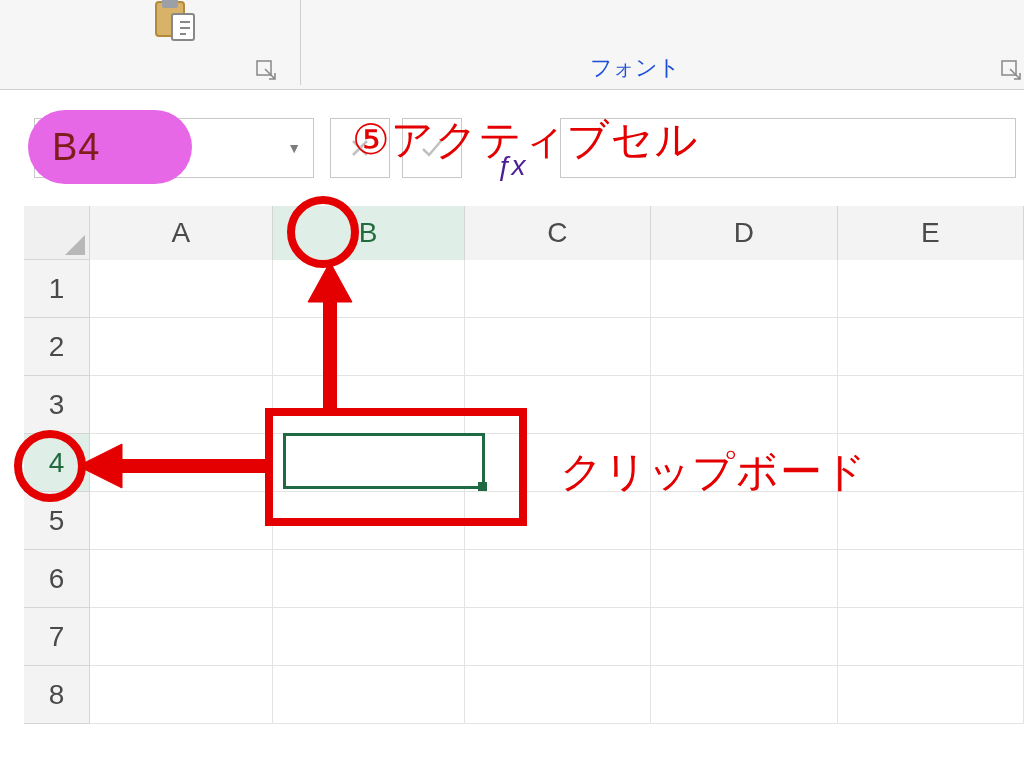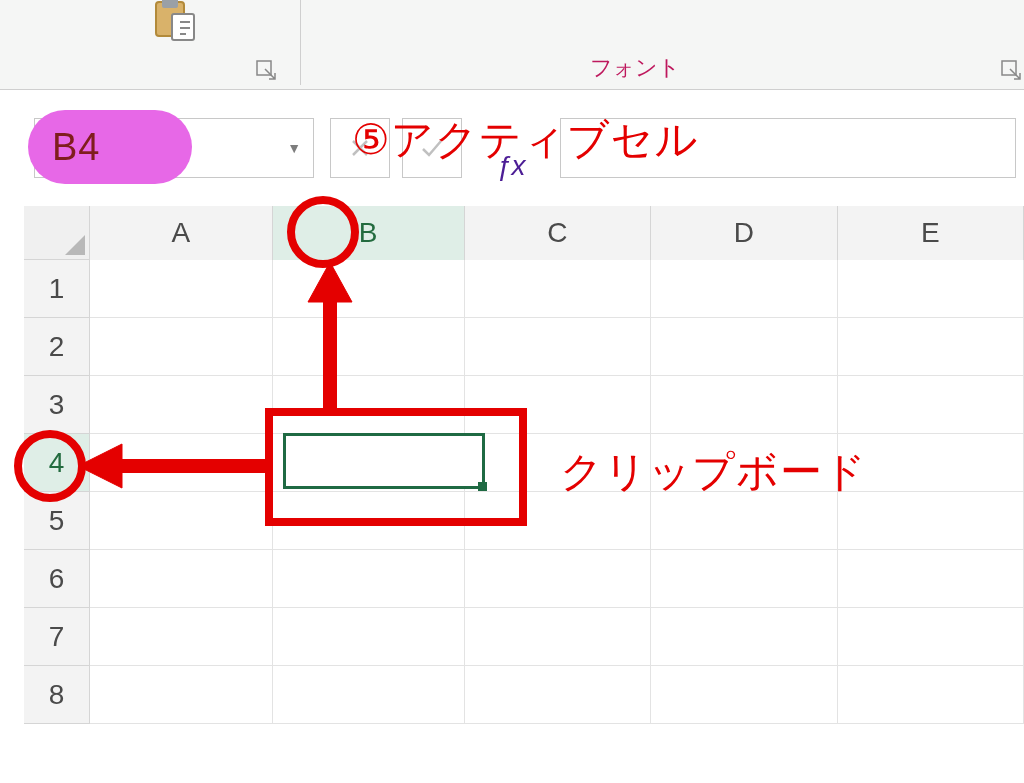--- a/index.html
+++ b/index.html
@@ -23,21 +23,21 @@
   .ribbon-group-label-clipboard {
     position: absolute;
     left: 90px; bottom: 6px;
     font-size: 22px;
     color: #5a5a5a;
   }
   .ribbon-group-label-font {
     position: absolute;
     left: 590px; bottom: 6px;
     font-size: 22px;
-    color: #be185d;
+    color: #1d4ed8;
   }
   .ribbon-launcher {
     width: 22px; height: 22px;
     position: absolute;
     bottom: 8px;
   }
   .ribbon-launcher svg { width: 22px; height: 22px; display:block; }
   .launcher-clipboard { left: 255px; }
   .launcher-font { left: 1000px; }
   .ribbon-sep {

